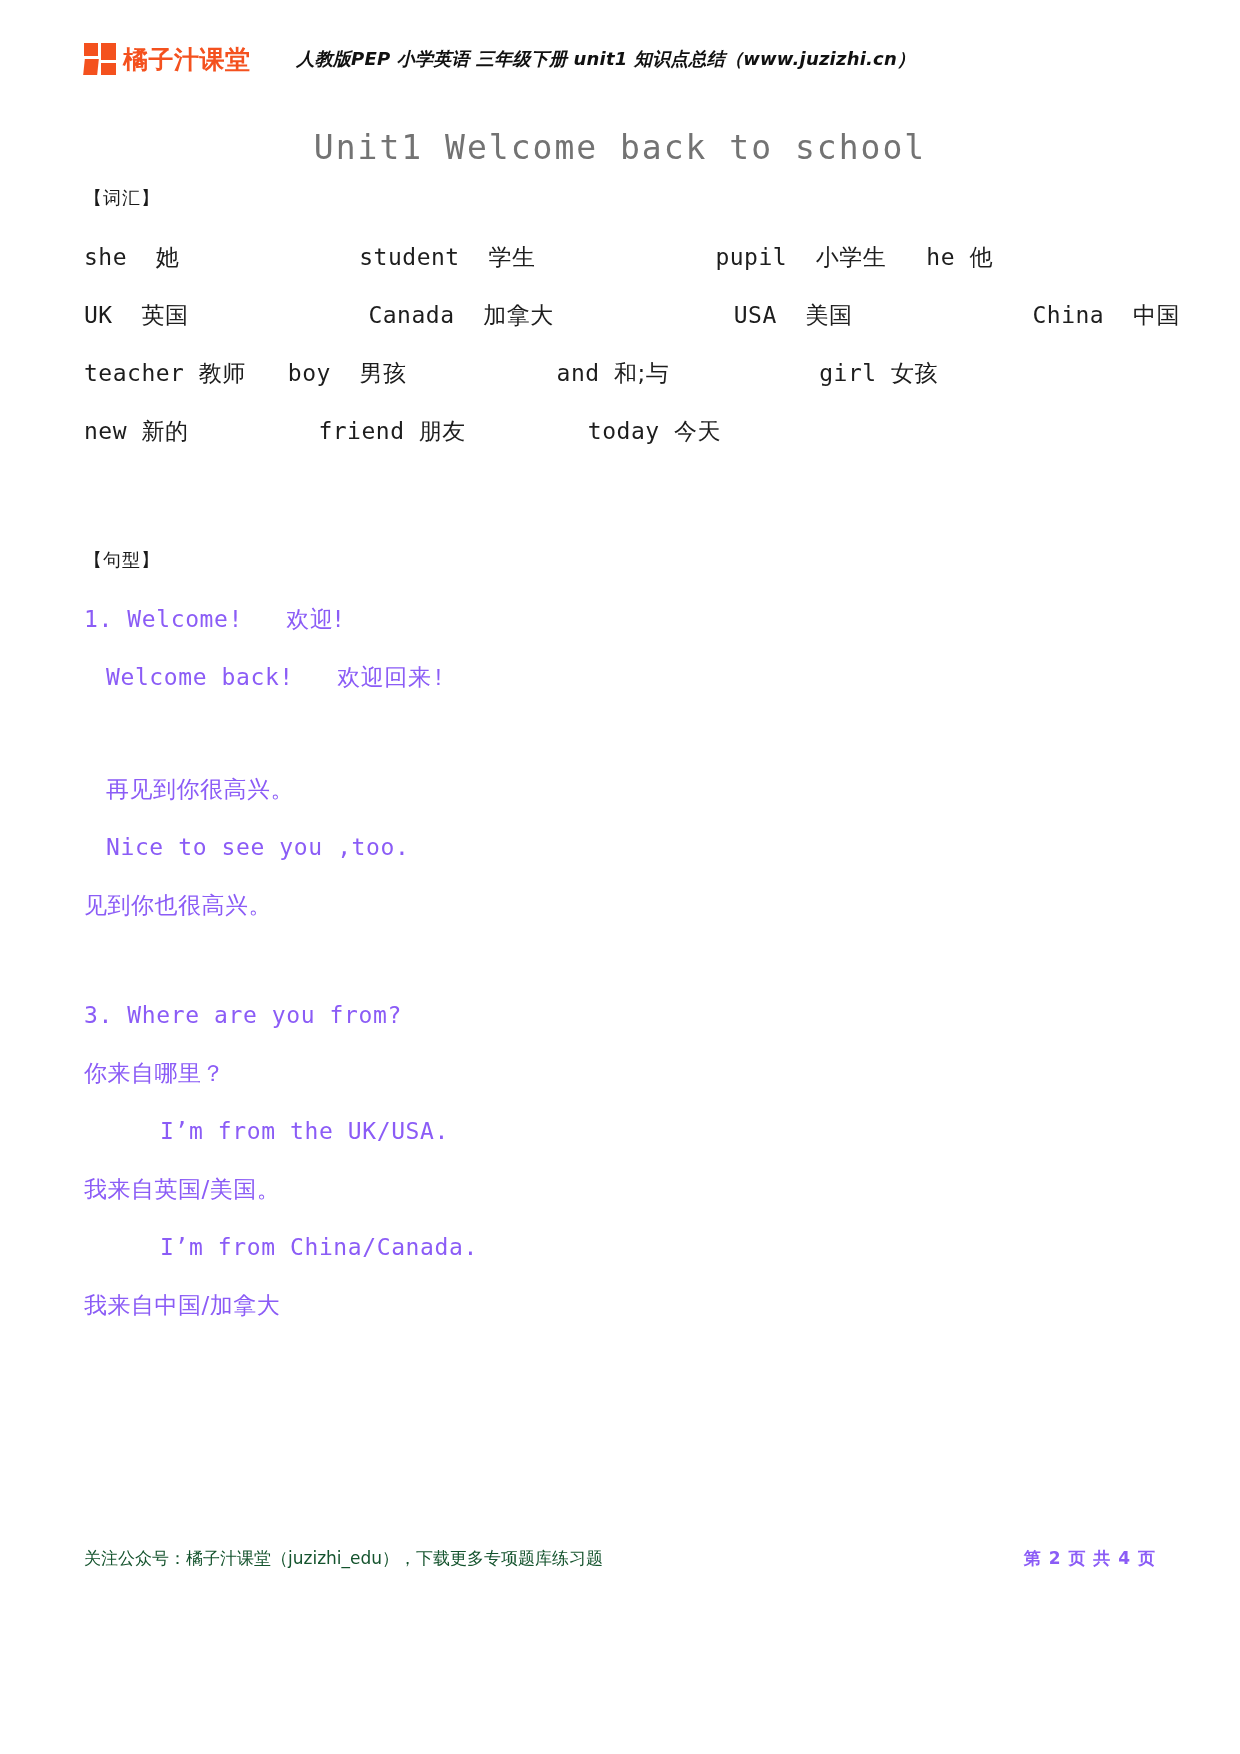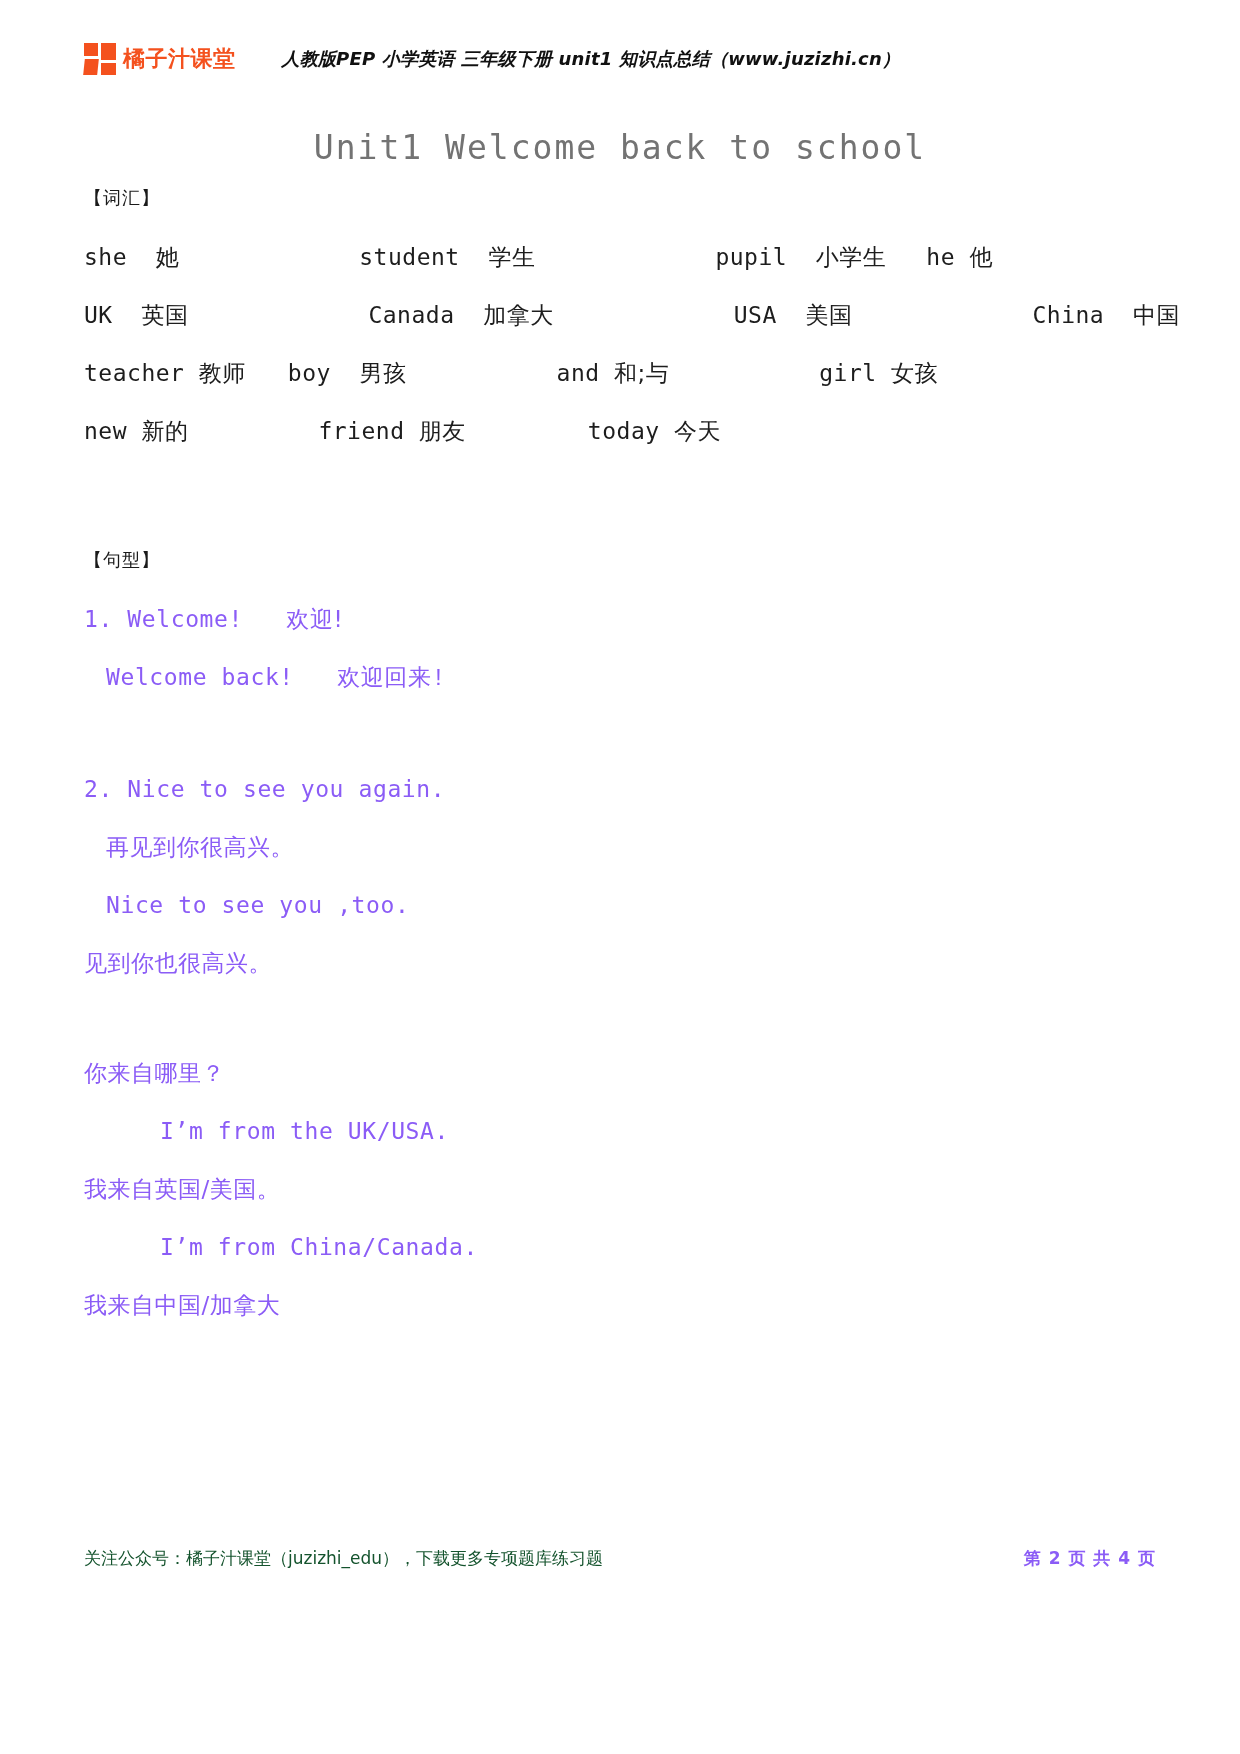--- a/index.html
+++ b/index.html
@@ -49,21 +49,21 @@
     display: block;
   }
   .logo-mark i.q1 { left: 0;    top: 0;   width: 14px; height: 13px; }
   .logo-mark i.q2 { left: 17px; top: 0;   width: 15px; height: 17px; }
   .logo-mark i.q3 { left: 0;    top: 16px; width: 14px; height: 16px;
                     transform: skewX(-6deg); }
   .logo-mark i.q4 { left: 17px; top: 20px; width: 15px; height: 12px; }
   .brand-name {
     color: #f4511e;
     font-family: "DejaVu Sans", sans-serif;
-    font-size: 22px;
+    font-size: 25px;
     font-weight: bold;
     letter-spacing: 0.5px;
     white-space: nowrap;
   }
   .header-title {
     margin-left: 46px;
     font-family: "DejaVu Sans", sans-serif;
     font-size: 18px;
     font-weight: bold;
     color: #111111;
@@ -247,30 +247,30 @@
         <span>Welcome!</span>
         &nbsp;&nbsp;<span class="cn" style="font-family:'DejaVu Sans',sans-serif">欢迎!</span>
       </div>
       <div class="sent-line indent-1">
         <span>Welcome  back!</span>
         &nbsp;&nbsp;<span style="font-family:Liberation Mono, monospace">欢迎回来!</span>
       </div>
 
       <div class="spacer-md"></div>
 
-      <div class="sent-line">
-        <span>2.</span>
-        <span>Nice to see you again.</span>
-      </div>
       <div class="sent-line cn indent-1">再见到你很高兴。</div>
       <div class="sent-line indent-1">Nice to see you ,too.</div>
       <div class="sent-line cn">见到你也很高兴。</div>
 
       <div class="spacer-md"></div>
 
+      <div class="sent-line">
+        <span>3.</span>
+        <span>Where are you from?</span>
+      </div>
       <div class="sent-line cn">你来自哪里？</div>
       <div class="sent-line indent-2">I’m from the UK/USA.</div>
       <div class="sent-line cn">我来自英国/美国。</div>
       <div class="sent-line indent-2">I’m from China/Canada.</div>
       <div class="sent-line cn">我来自中国/加拿大</div>
 
     </div>
   </div>
 
   <div class="footer">

